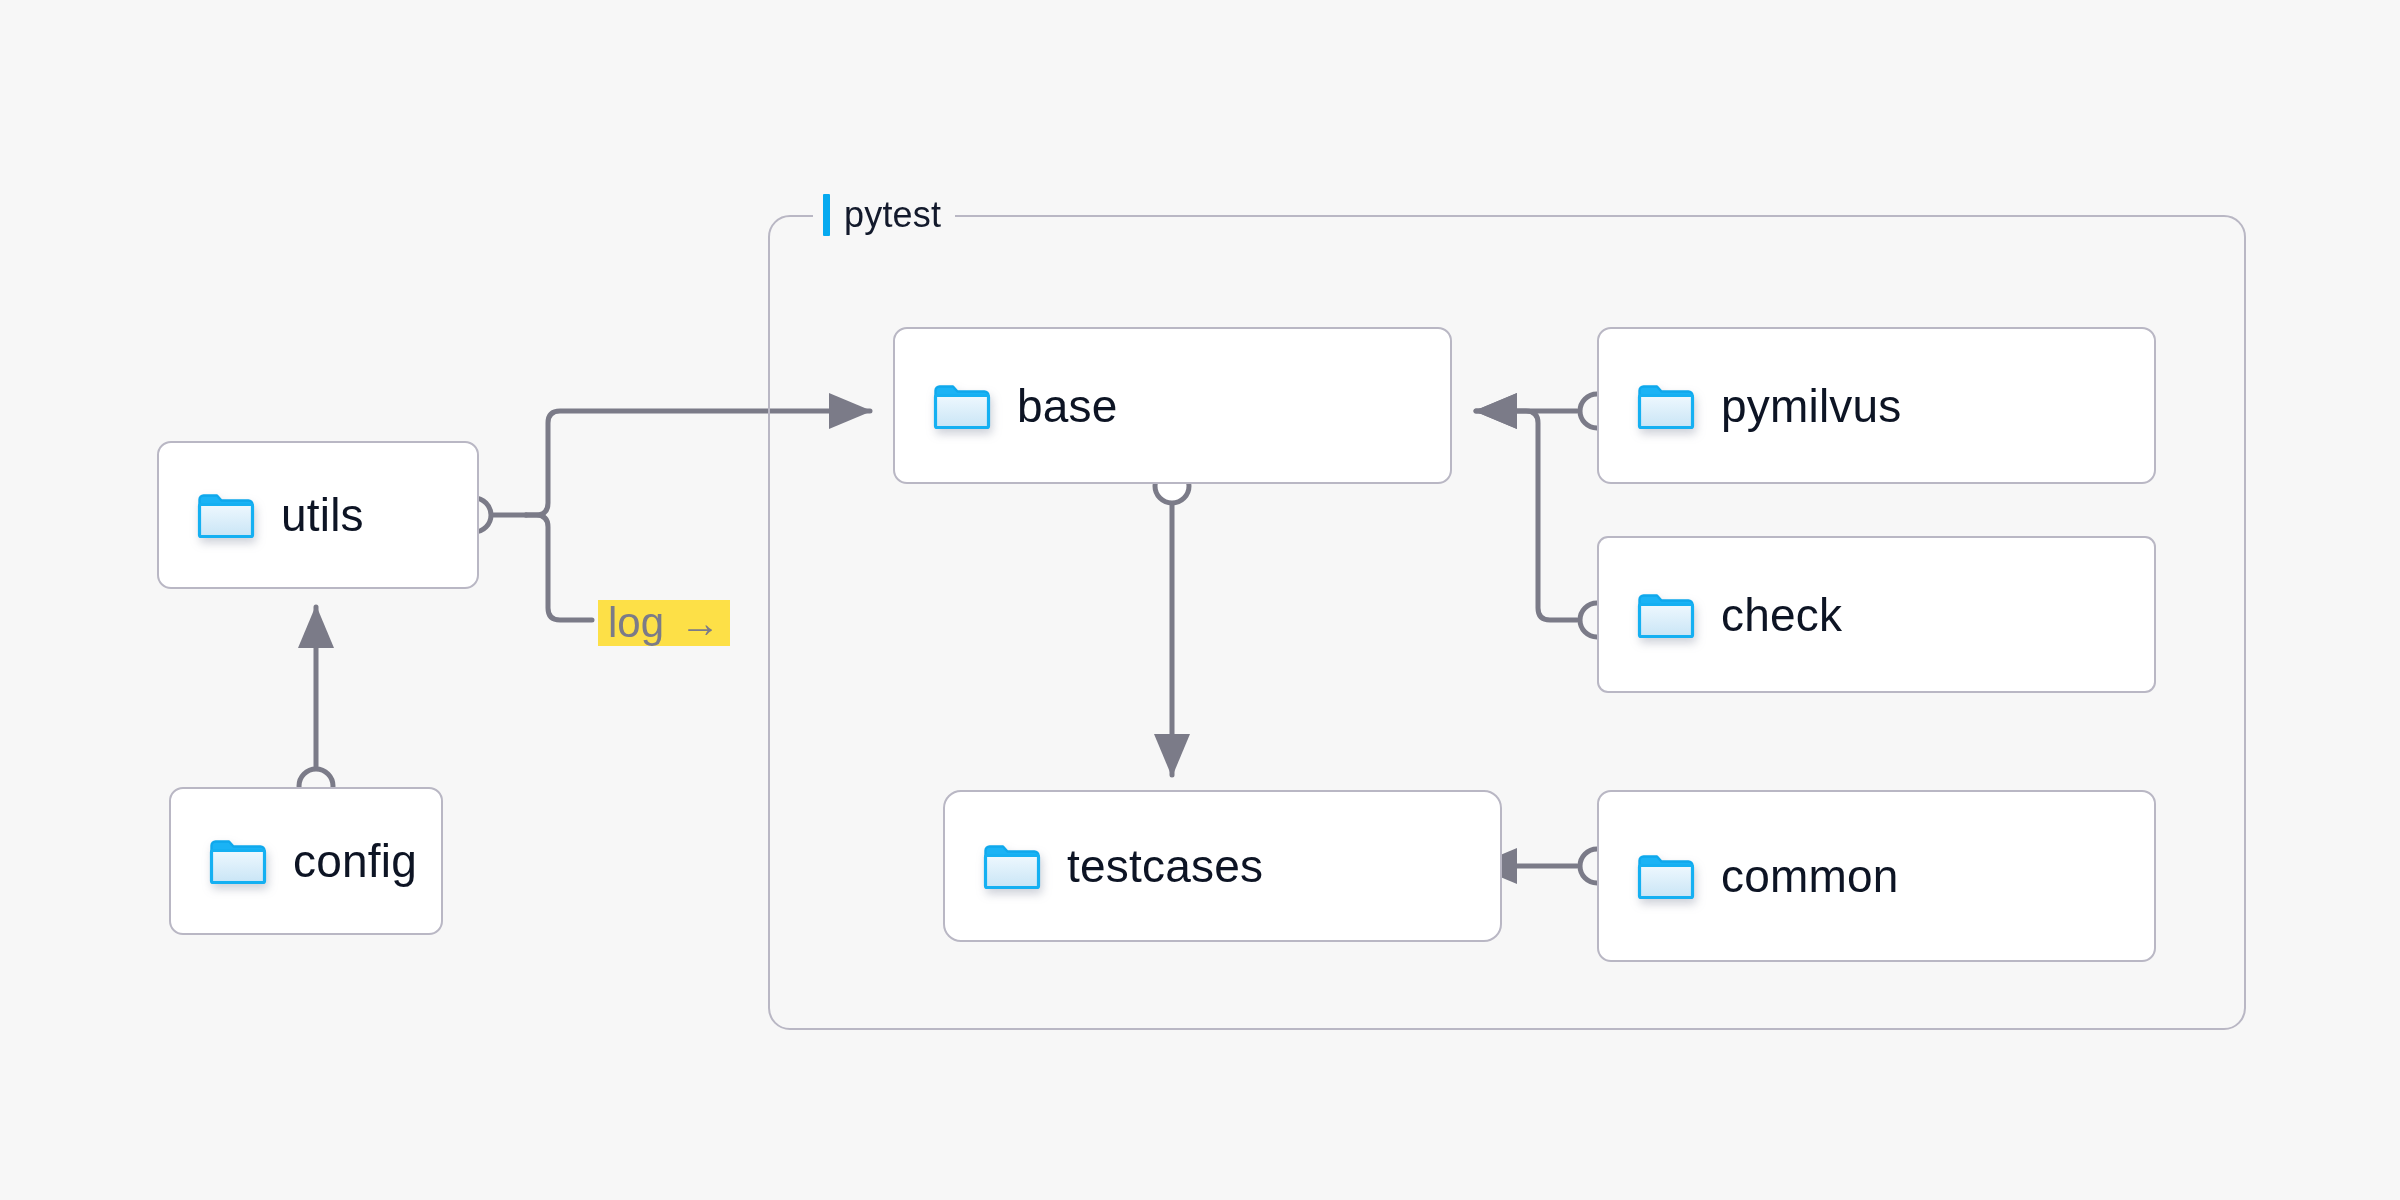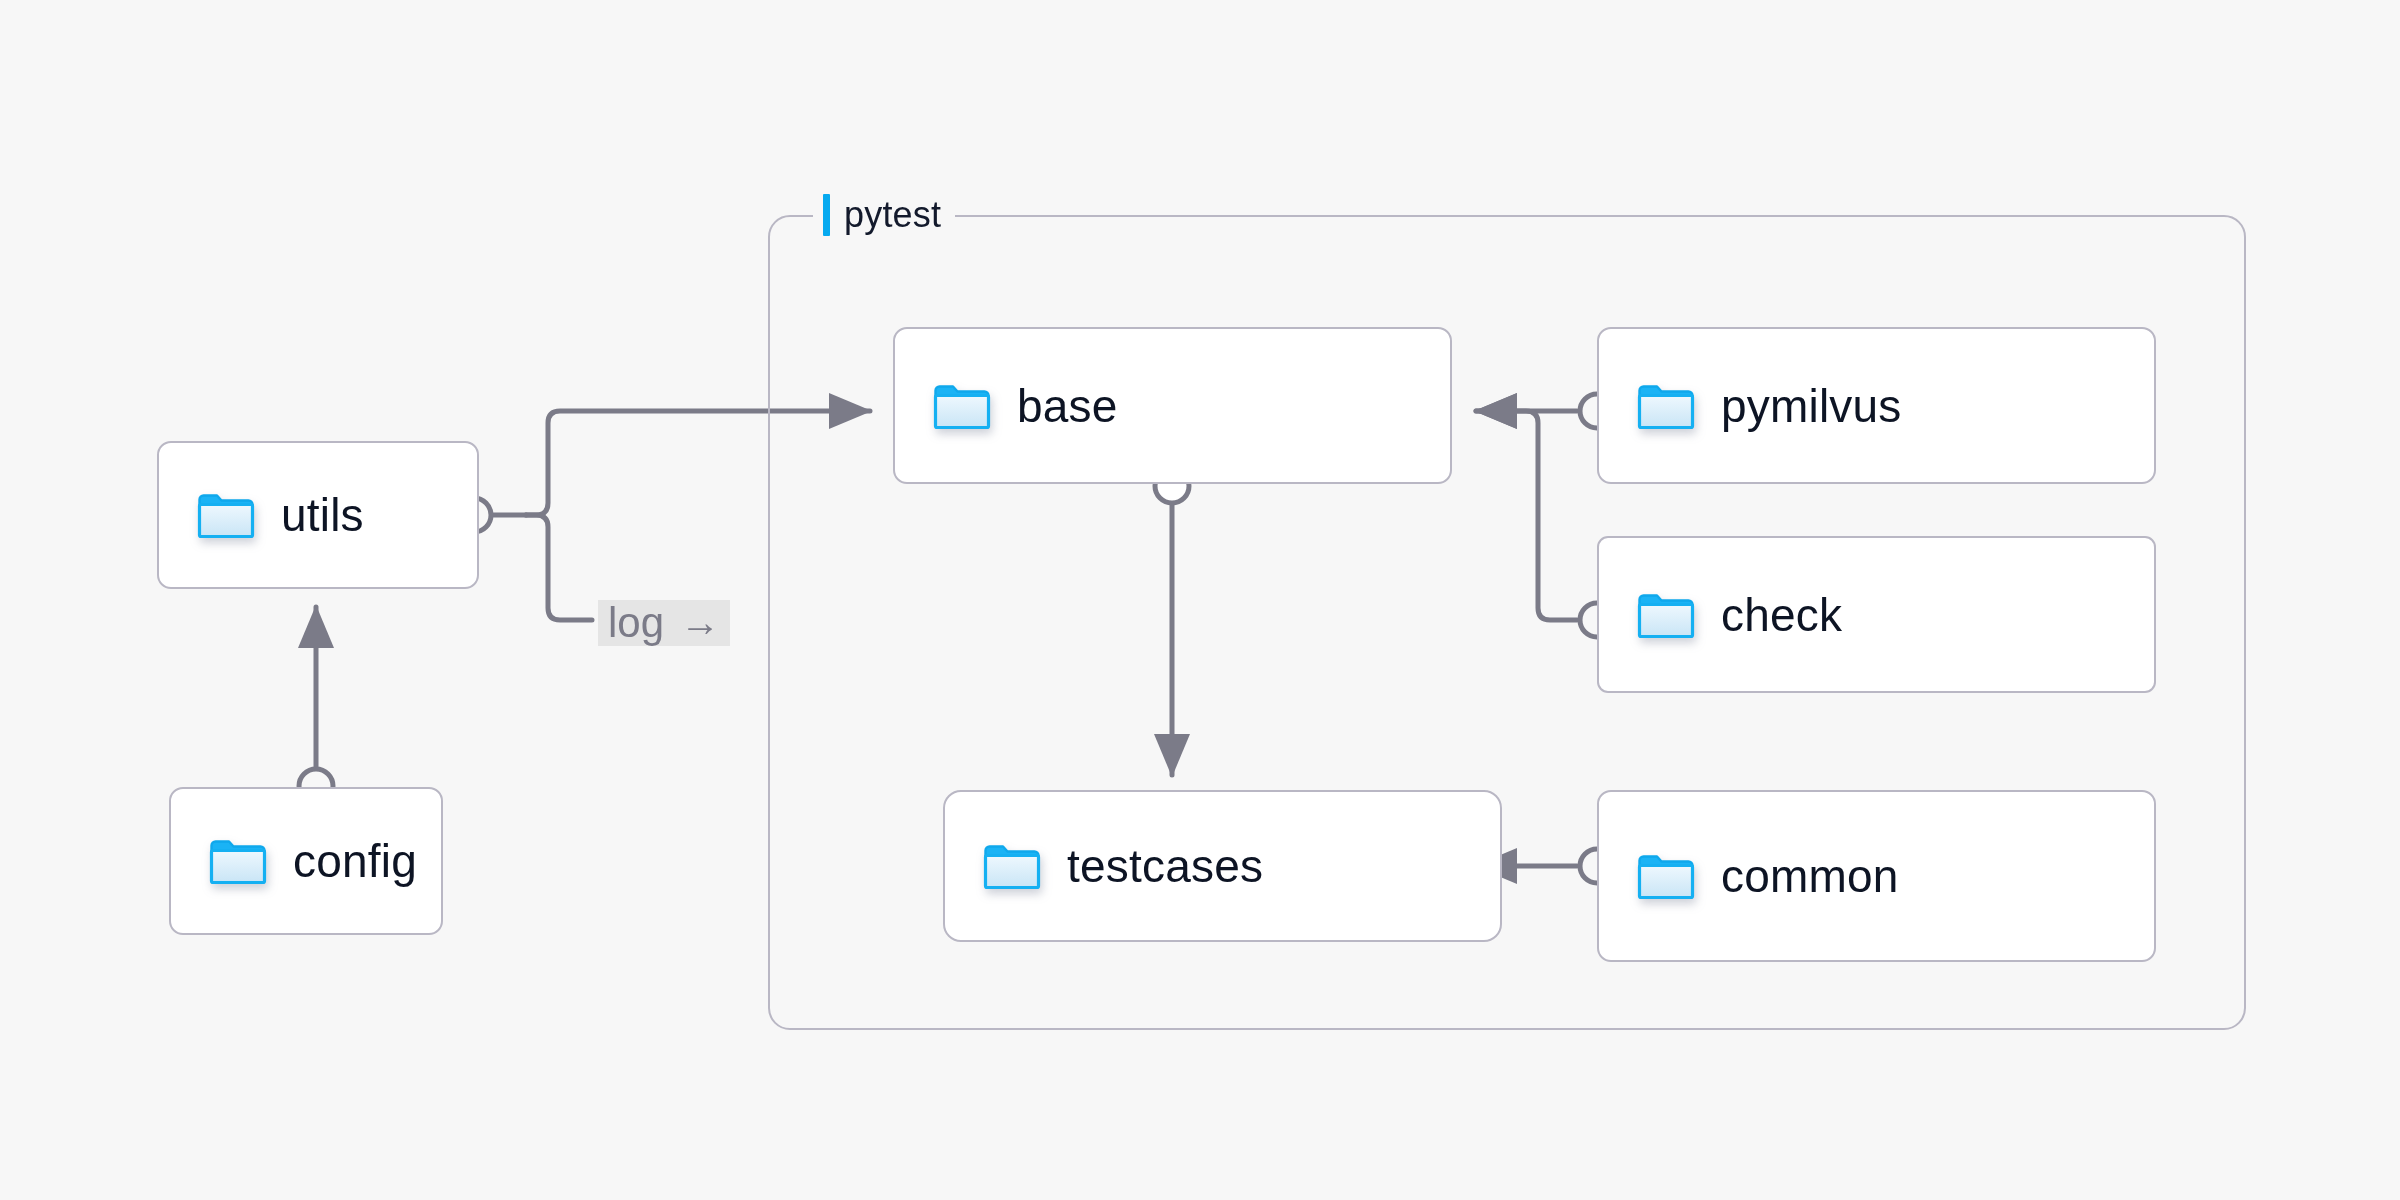--- a/index.html
+++ b/index.html
@@ -87,22 +87,23 @@
     height: 50px;
     position: relative;
     filter: drop-shadow(2px 5px 5px rgba(80,90,120,0.28));
   }
   .folder-icon svg { display: block; }
 
   
   .edge-label {
     position: absolute;
     display: flex;
+    align-items: center;
     gap: 16px;
-    background: #e5e5e5;
+    background: #fde047;
     padding: 2px 10px;
     white-space: nowrap;
   }
   .edge-label-text {
     font-size: 42px;
     color: #7b7b88;
     line-height: 1;
   }
   .edge-label-arrow {
     font-size: 40px;

